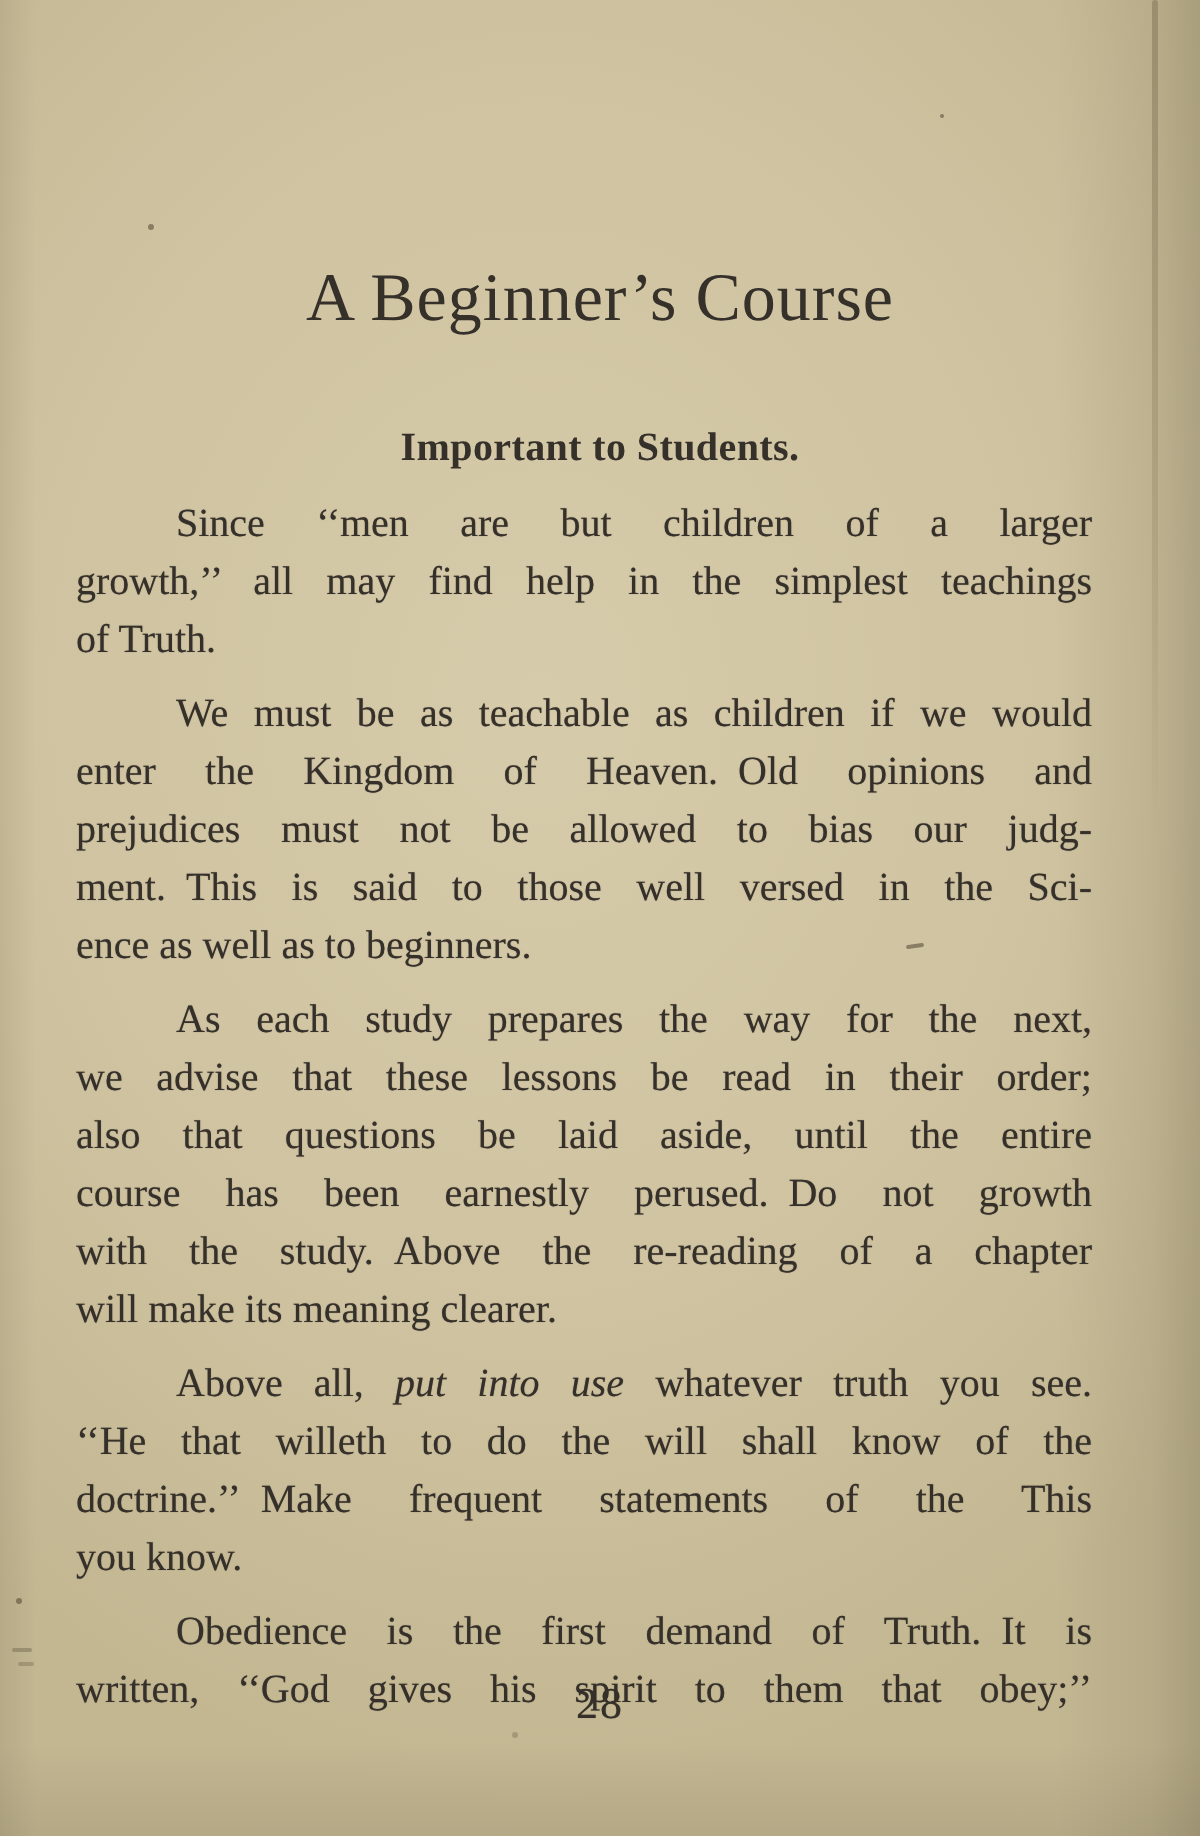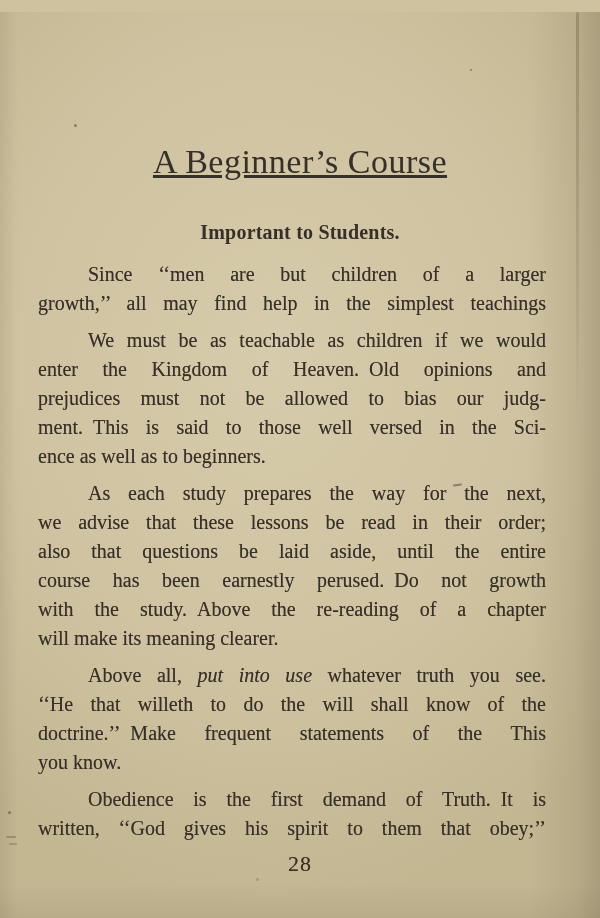--- a/index.html
+++ b/index.html
@@ -29,31 +29,30 @@
   .edge-crease {
     position: absolute;
     top: 0;
     left: 576px;
     width: 3px;
     height: 420px;
     background: linear-gradient(to bottom, rgba(105,93,66,0.38), rgba(105,93,66,0.18) 60%, rgba(105,93,66,0));
     border-radius: 2px;
   }
   .title {
-    margin: 12px;
+    margin: 0;
     padding-top: 131px;
     text-align: center;
     font-size: 34px;
     font-weight: normal;
     letter-spacing: 0.5px;
     line-height: 1.1;
-    text-decoration: underline;
   }
   .subtitle {
-    margin: 0;
+    margin: 16px;
     padding-top: 29px;
     text-align: center;
     font-size: 20px;
     font-weight: bold;
     letter-spacing: 0.2px;
   }
   .body-text {
     position: absolute;
     top: 248px;
     left: 38px;
@@ -101,20 +100,21 @@
 <div class="page" style="--ink: #36302a;">
   <div class="edge-crease"></div>
 
   <h1 class="title">A Beginner’s Course</h1>
   <h2 class="subtitle">Important to Students.</h2>
 
   <div class="body-text">
       <div class="para">
         <div class="line first"><span>Since ‘‘men are but children of a larger</span></div>
         <div class="line"><span>growth,’’ all may find help in the simplest teachings</span></div>
+        <div class="line lastleft"><span>of Truth.</span></div>
       </div>
       <div class="para">
         <div class="line first"><span>We must be as teachable as children if we would</span></div>
         <div class="line"><span>enter the Kingdom of Heaven. Old opinions and</span></div>
         <div class="line"><span>prejudices must not be allowed to bias our judg-</span></div>
         <div class="line"><span>ment. This is said to those well versed in the Sci-</span></div>
         <div class="line lastleft"><span>ence as well as to beginners.</span></div>
       </div>
       <div class="para">
         <div class="line first"><span>As each study prepares the way for the next,</span></div>

